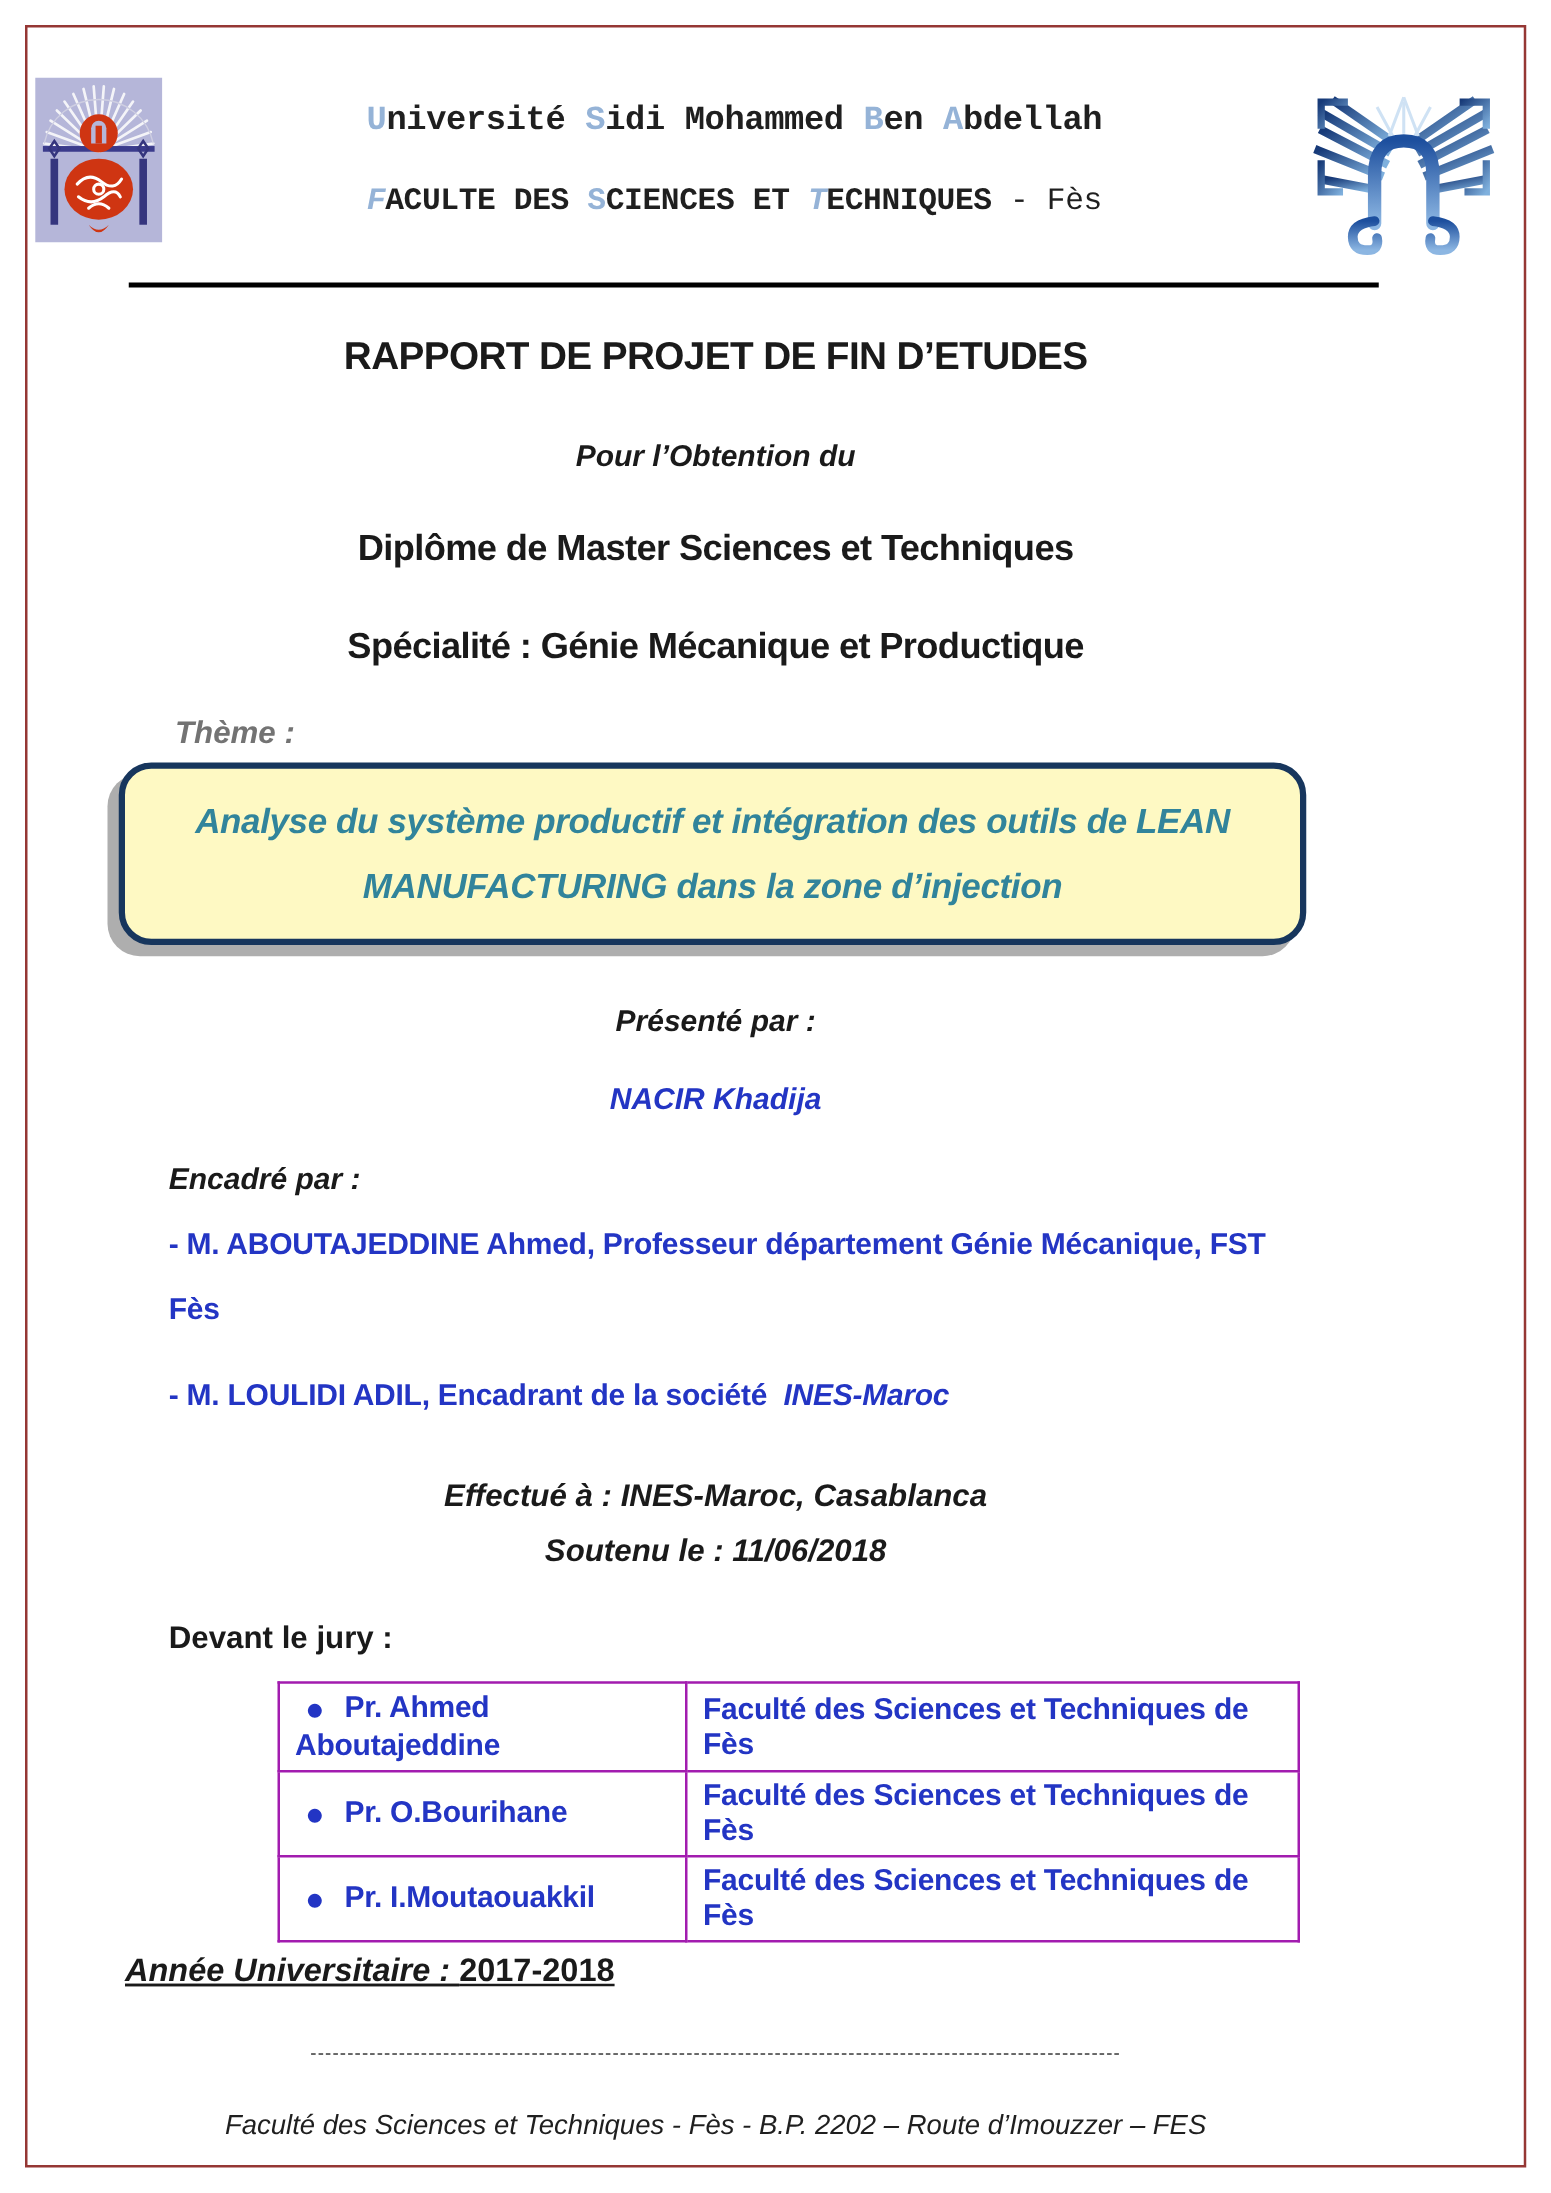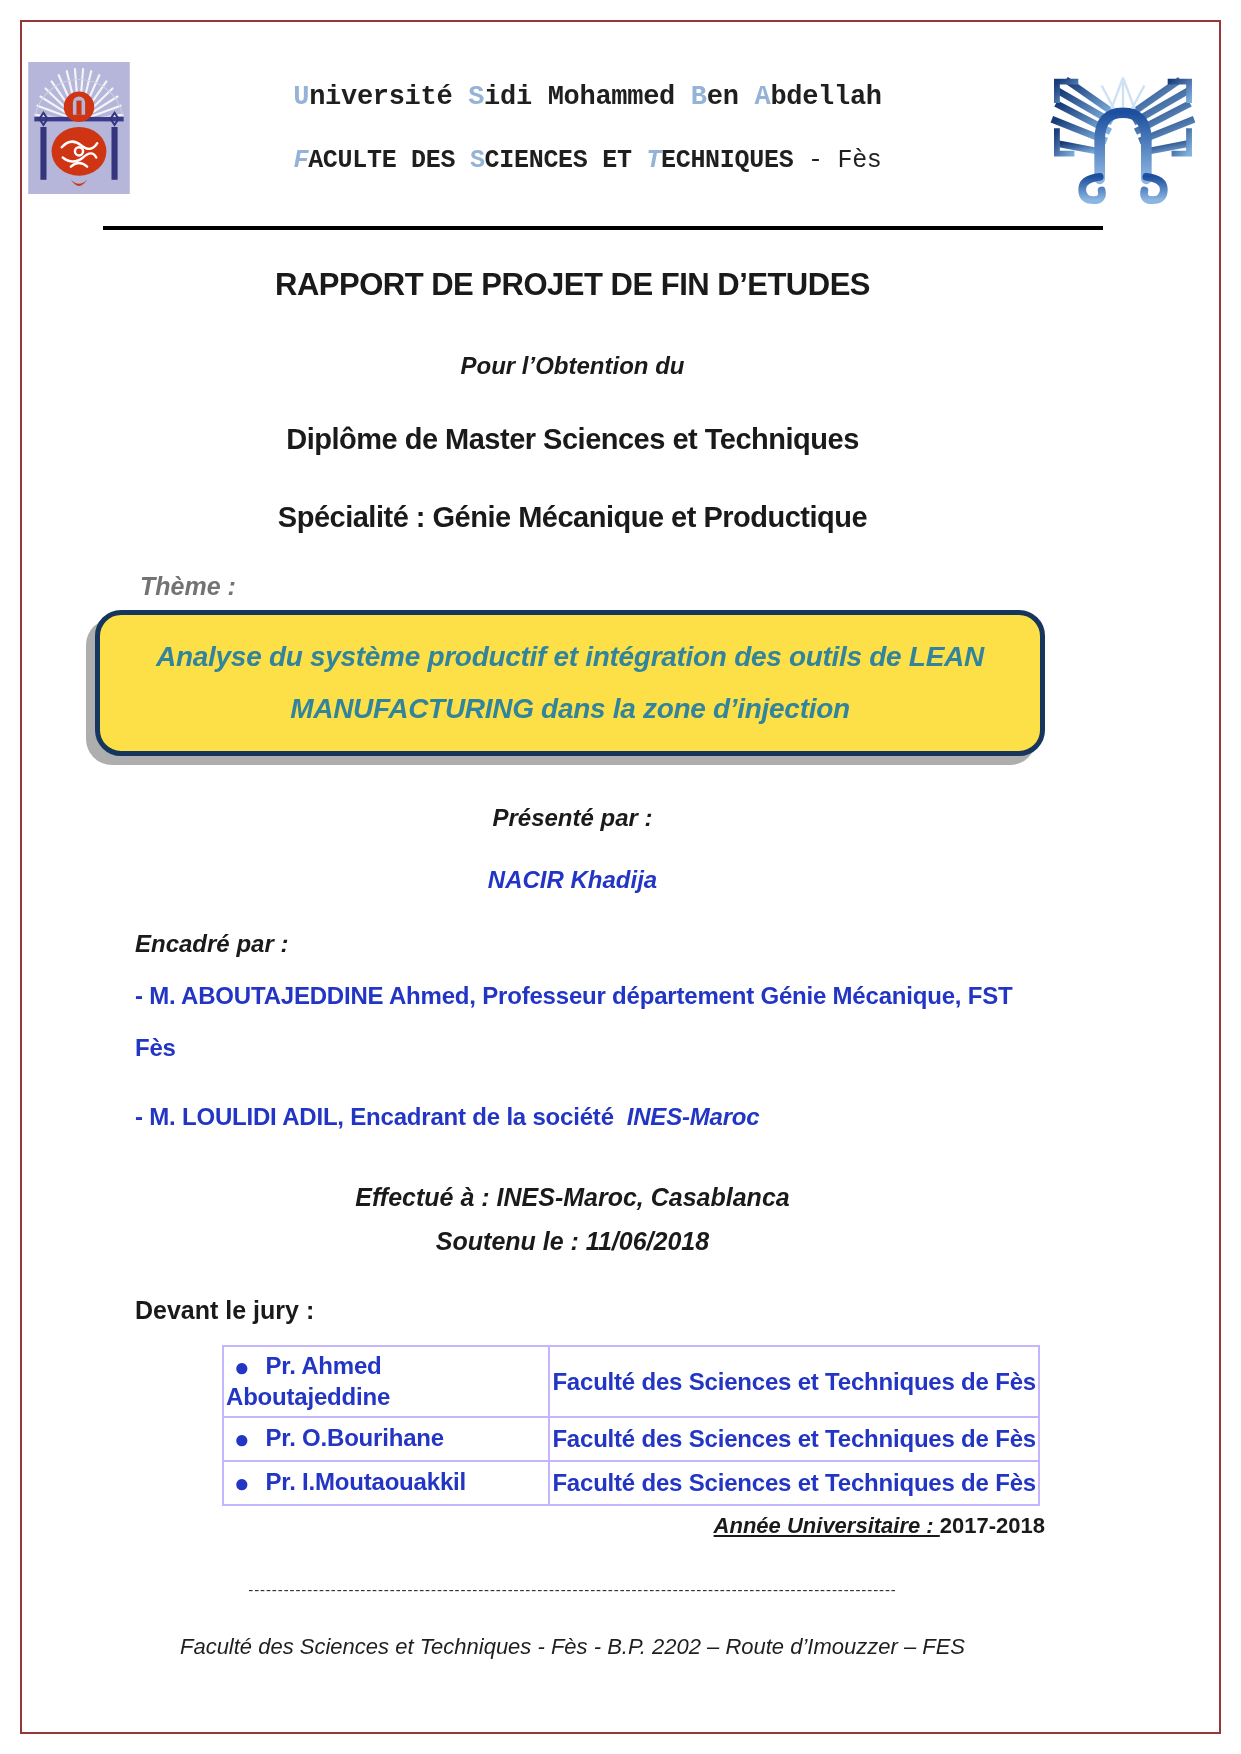--- a/index.html
+++ b/index.html
@@ -32,21 +32,21 @@
   
   .report-title{margin-top:37px;text-align:center;font-size:31px;font-weight:700;letter-spacing:-0.5px;}
   .subtitle{margin-top:49px;text-align:center;font-size:24px;font-weight:700;font-style:italic;}
   .degree{margin-top:43px;text-align:center;font-size:29px;font-weight:700;letter-spacing:-0.5px;}
   .speciality{margin-top:45px;text-align:center;font-size:29px;font-weight:700;letter-spacing:-0.5px;}
 
   
   .theme-label{margin-top:38px;margin-left:40px;font-size:25px;font-weight:700;font-style:italic;color:#737373;}
   .theme-box{
     margin-top:9px;margin-left:-5px;width:950px;box-sizing:border-box;
-    border:5px solid #17365D;border-radius:26px;background:#fde047;
+    border:5px solid #17365D;border-radius:26px;background:#fef9c3;
     box-shadow:-9px 9px 0 #aeaeae;
     padding:16px 20px;text-align:center;
   }
   .theme-line{font-size:28px;font-weight:700;font-style:italic;color:#31849B;line-height:1.85;letter-spacing:-0.3px;}
 
   
   .presented-label{margin-top:48px;text-align:center;font-size:24px;font-weight:700;font-style:italic;}
   .presented-name{margin-top:34px;text-align:center;font-size:24px;font-weight:700;font-style:italic;color:#2335C4;}
   .supervised-label{margin-top:36px;margin-left:35px;font-size:24px;font-weight:700;font-style:italic;}
   .supervisor{margin-left:35px;font-size:24px;font-weight:700;color:#2335C4;letter-spacing:-0.2px;}
@@ -58,27 +58,27 @@
   .venue{margin-top:52px;text-align:center;font-size:25px;font-weight:700;font-style:italic;}
   .defense-date{margin-top:15px;text-align:center;font-size:25px;font-weight:700;font-style:italic;}
   .jury-label{margin-top:40px;margin-left:35px;font-size:25px;font-weight:700;}
 
   
   .jury-table{
     margin-top:20px;margin-left:122px;width:818px;
     border-collapse:collapse;
   }
   .jury-table td{
-    border:2px solid #c4b5fd;padding:5px 2px;height:32px;
+    border:2px solid #a21caf;padding:5px 12px;height:32px;
     font-size:24px;font-weight:700;color:#2335C4;letter-spacing:-0.2px;
   }
   .jury-table td.name-cell{width:40%;}
   .bullet{display:inline-block;color:#2335C4;font-size:26px;margin:0 16px 0 8px;vertical-align:middle;}
 
-  .academic-year{margin-top:7px;text-align:right;font-size:22px;font-weight:700;white-space:pre-wrap;}
+  .academic-year{margin-top:7px;text-align:left;font-size:26px;font-weight:700;white-space:pre-wrap;text-decoration:underline;}
   .seg-underline-italic{font-style:italic;text-decoration:underline;}
   .seg-year{font-style:normal;}
 
   
   .divider{margin-top:42px;text-align:center;font-size:15px;letter-spacing:0.9px;color:#333;
     overflow:hidden;white-space:nowrap;}
   .footer-address{margin-top:36px;text-align:center;font-size:22px;font-style:italic;color:#1f1f1f;}
 </style>
 </head>
 <body>

